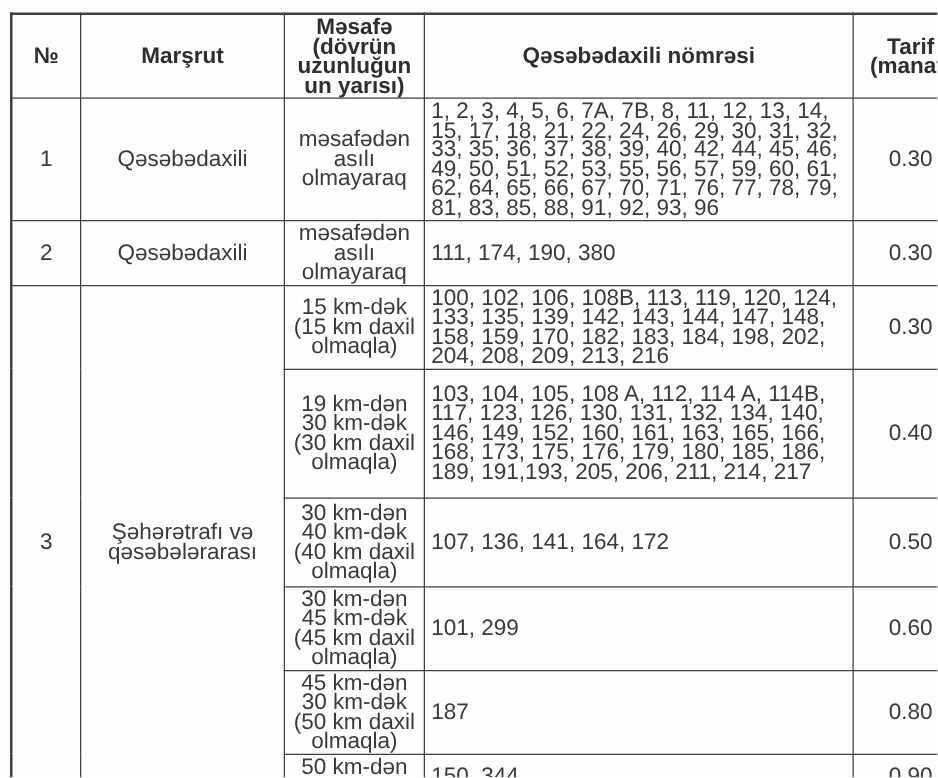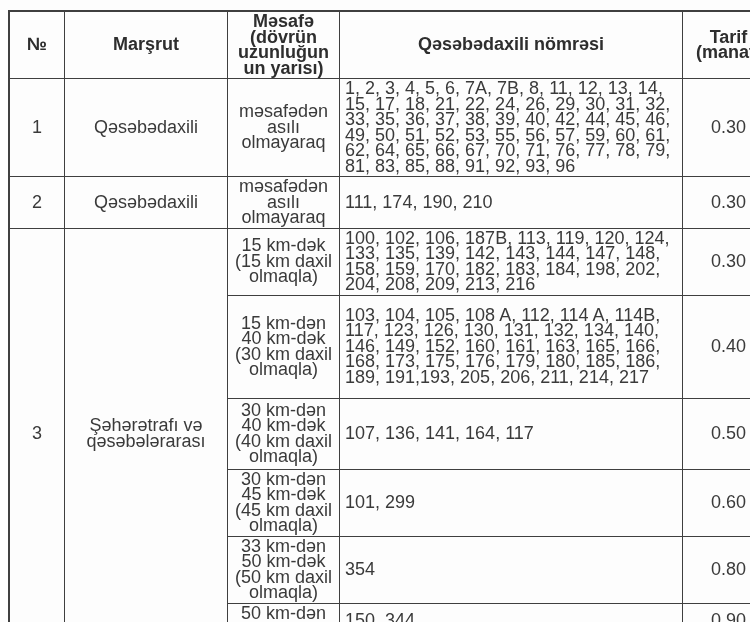--- a/index.html
+++ b/index.html
@@ -77,49 +77,49 @@
       <td class="c">Qəsəbədaxili</td>
       <td class="c">məsafədən asılı olmayaraq</td>
       <td class="l">1, 2, 3, 4, 5, 6, 7A, 7B, 8, 11, 12, 13, 14, 15, 17, 18, 21, 22, 24, 26, 29, 30, 31, 32, 33, 35, 36, 37, 38, 39, 40, 42, 44, 45, 46, 49, 50, 51, 52, 53, 55, 56, 57, 59, 60, 61, 62, 64, 65, 66, 67, 70, 71, 76, 77, 78, 79, 81, 83, 85, 88, 91, 92, 93, 96</td>
       <td class="c">0.30</td>
     </tr>
 
     <tr class="h-r2">
       <td class="c">2</td>
       <td class="c">Qəsəbədaxili</td>
       <td class="c">məsafədən asılı olmayaraq</td>
-      <td class="l">111, 174, 190, 210</td>
+      <td class="l">111, 174, 190, 380</td>
       <td class="c">0.30</td>
     </tr>
 
     <tr class="h-s1">
       <td class="c" rowspan="6">3</td>
       <td class="c" rowspan="6">Şəhərətrafı və qəsəbələrarası</td>
       <td class="c">15 km-dək (15 km daxil olmaqla)</td>
-      <td class="l">100, 102, 106, 187B, 113, 119, 120, 124, 133, 135, 139, 142, 143, 144, 147, 148, 158, 159, 170, 182, 183, 184, 198, 202, 204, 208, 209, 213, 216</td>
+      <td class="l">100, 102, 106, 108B, 113, 119, 120, 124, 133, 135, 139, 142, 143, 144, 147, 148, 158, 159, 170, 182, 183, 184, 198, 202, 204, 208, 209, 213, 216</td>
       <td class="c">0.30</td>
     </tr>
     <tr class="h-s2">
-      <td class="c">15 km-dən 40 km-dək (30 km daxil olmaqla)</td>
+      <td class="c">19 km-dən 30 km-dək (30 km daxil olmaqla)</td>
       <td class="l">103, 104, 105, 108 A, 112, 114 A, 114B, 117, 123, 126, 130, 131, 132, 134, 140, 146, 149, 152, 160, 161, 163, 165, 166, 168, 173, 175, 176, 179, 180, 185, 186, 189, 191,193, 205, 206, 211, 214, 217</td>
       <td class="c">0.40</td>
     </tr>
     <tr class="h-s3">
       <td class="c">30 km-dən 40 km-dək (40 km daxil olmaqla)</td>
-      <td class="l">107, 136, 141, 164, 117</td>
+      <td class="l">107, 136, 141, 164, 172</td>
       <td class="c">0.50</td>
     </tr>
     <tr class="h-s4">
       <td class="c">30 km-dən 45 km-dək (45 km daxil olmaqla)</td>
       <td class="l">101, 299</td>
       <td class="c">0.60</td>
     </tr>
     <tr class="h-s5">
-      <td class="c">33 km-dən 50 km-dək (50 km daxil olmaqla)</td>
-      <td class="l">354</td>
+      <td class="c">45 km-dən 30 km-dək (50 km daxil olmaqla)</td>
+      <td class="l">187</td>
       <td class="c">0.80</td>
     </tr>
     <tr class="h-s6">
       <td class="c">50 km-dən yuxarı</td>
       <td class="l">150, 344</td>
       <td class="c">0.90</td>
     </tr>
   </tbody>
     </table>
 </div>

